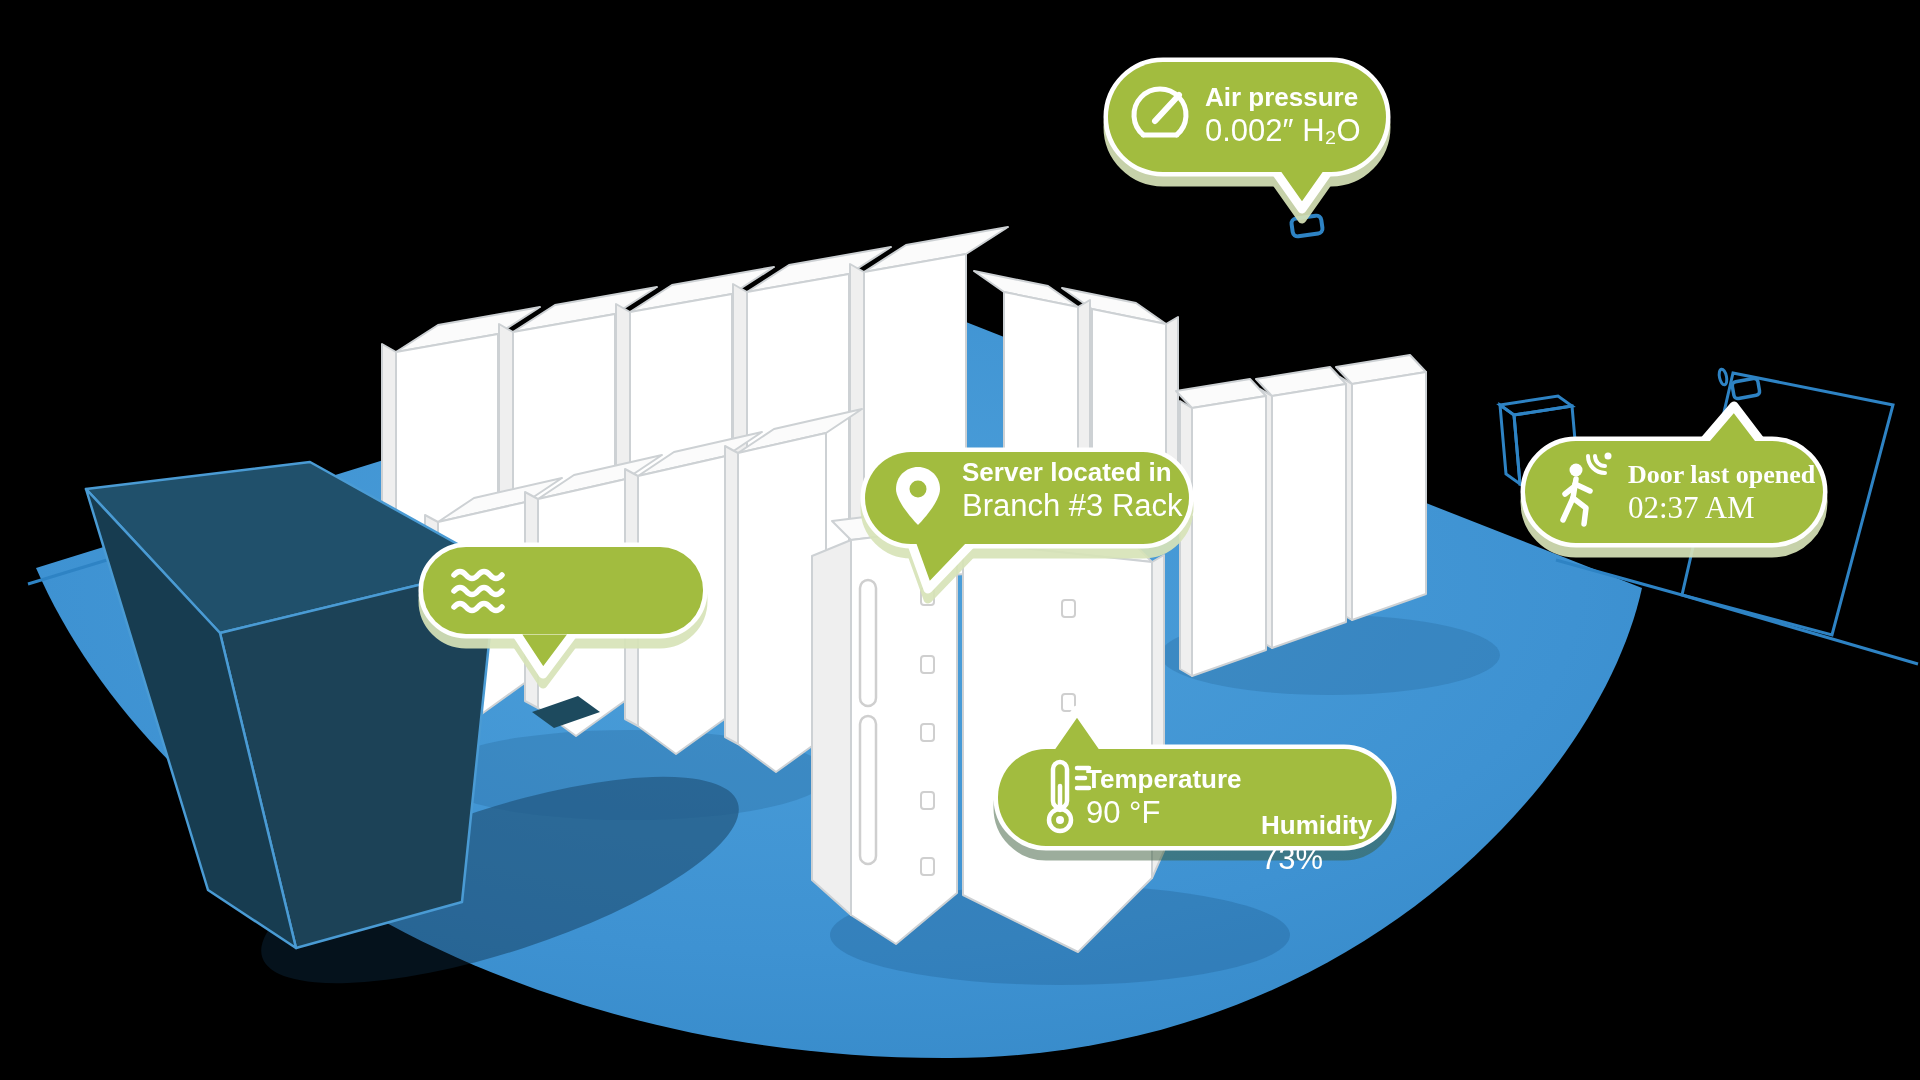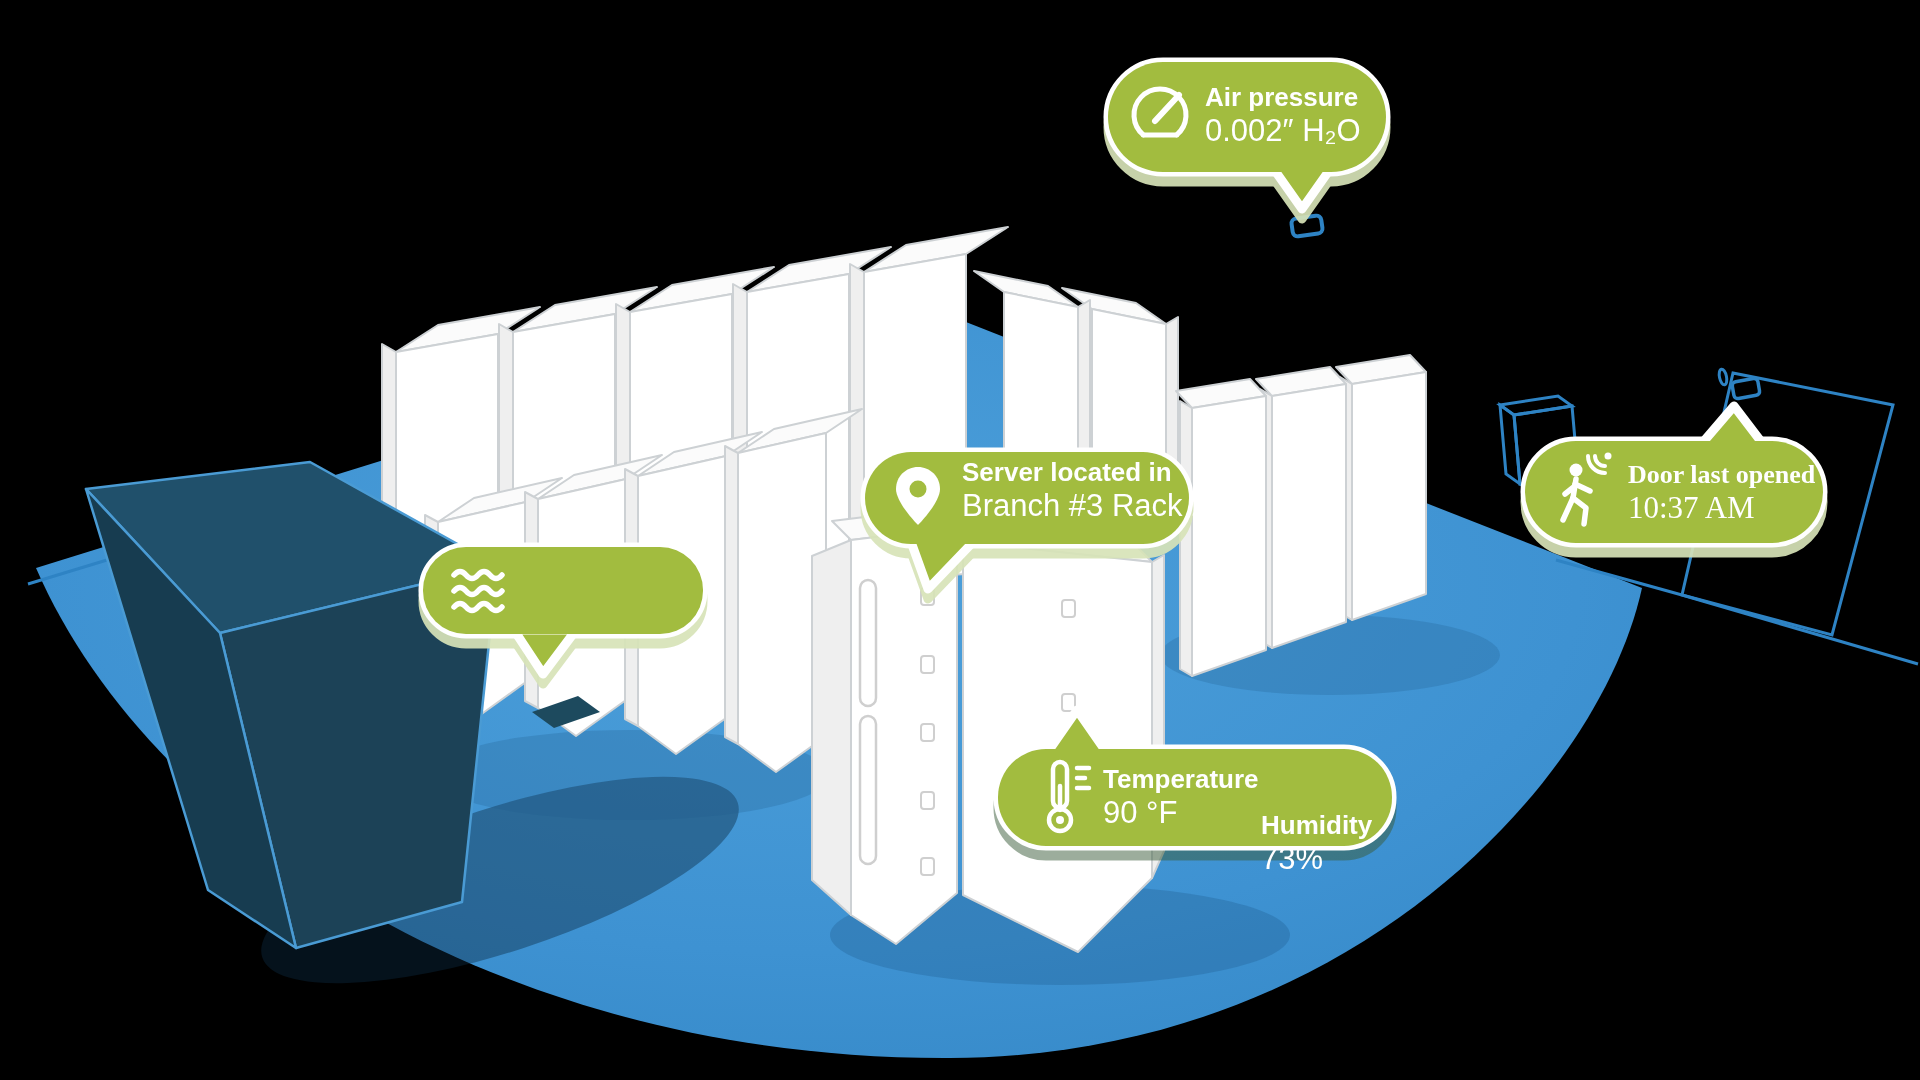--- a/index.html
+++ b/index.html
@@ -227,21 +227,21 @@
     <g transform="translate(48,16)" stroke="#fff" stroke-width="4.5" fill="none" stroke-linecap="round">
       <rect x="12" y="2" width="14" height="46" rx="7"></rect>
       <line x1="19" y1="26" x2="19" y2="50"></line>
       <circle cx="19" cy="60" r="11"></circle>
       <circle cx="19" cy="60" r="4" fill="#fff" stroke="none"></circle>
       <line x1="36" y1="8" x2="48" y2="8"></line>
       <line x1="36" y1="18" x2="44" y2="18"></line>
       <line x1="36" y1="28" x2="48" y2="28"></line>
     </g>
   </svg>
-  <div class="btxt" style="left:110px;top:21px;">
+  <div class="btxt" style="left:93px;top:21px;">
     <div class="lbl">Temperature</div>
     <div class="val">90 °F</div>
   </div>
   <div class="btxt" style="left:268px;top:21px;margin-top:46px;">
     <div class="lbl">Humidity</div>
     <div class="val">73%</div>
   </div>
 </div>
 
 <div class="badge" style="left:1520px;top:436px;width:308px;height:112px;font-family:Liberation Serif, serif;">
@@ -260,17 +260,17 @@
       </g>
       <g transform="translate(26,-12)" stroke="#fff" stroke-width="4" fill="none" stroke-linecap="round">
         <circle cx="20" cy="6" r="3.5" fill="#fff" stroke="none"></circle>
         <path d="M17,16 A10,10 0 0 1 7,6"></path>
         <path d="M17,23 A17,17 0 0 1 0,6"></path>
       </g>
     </g>
   </svg>
   <div class="btxt" style="left:108px;top:24px;">
     <div class="lbl">Door last opened</div>
-    <div class="val">10:37 AM</div>
+    <div class="val">02:37 AM</div>
   </div>
 </div>
 
 </div>
 
 </body></html>

